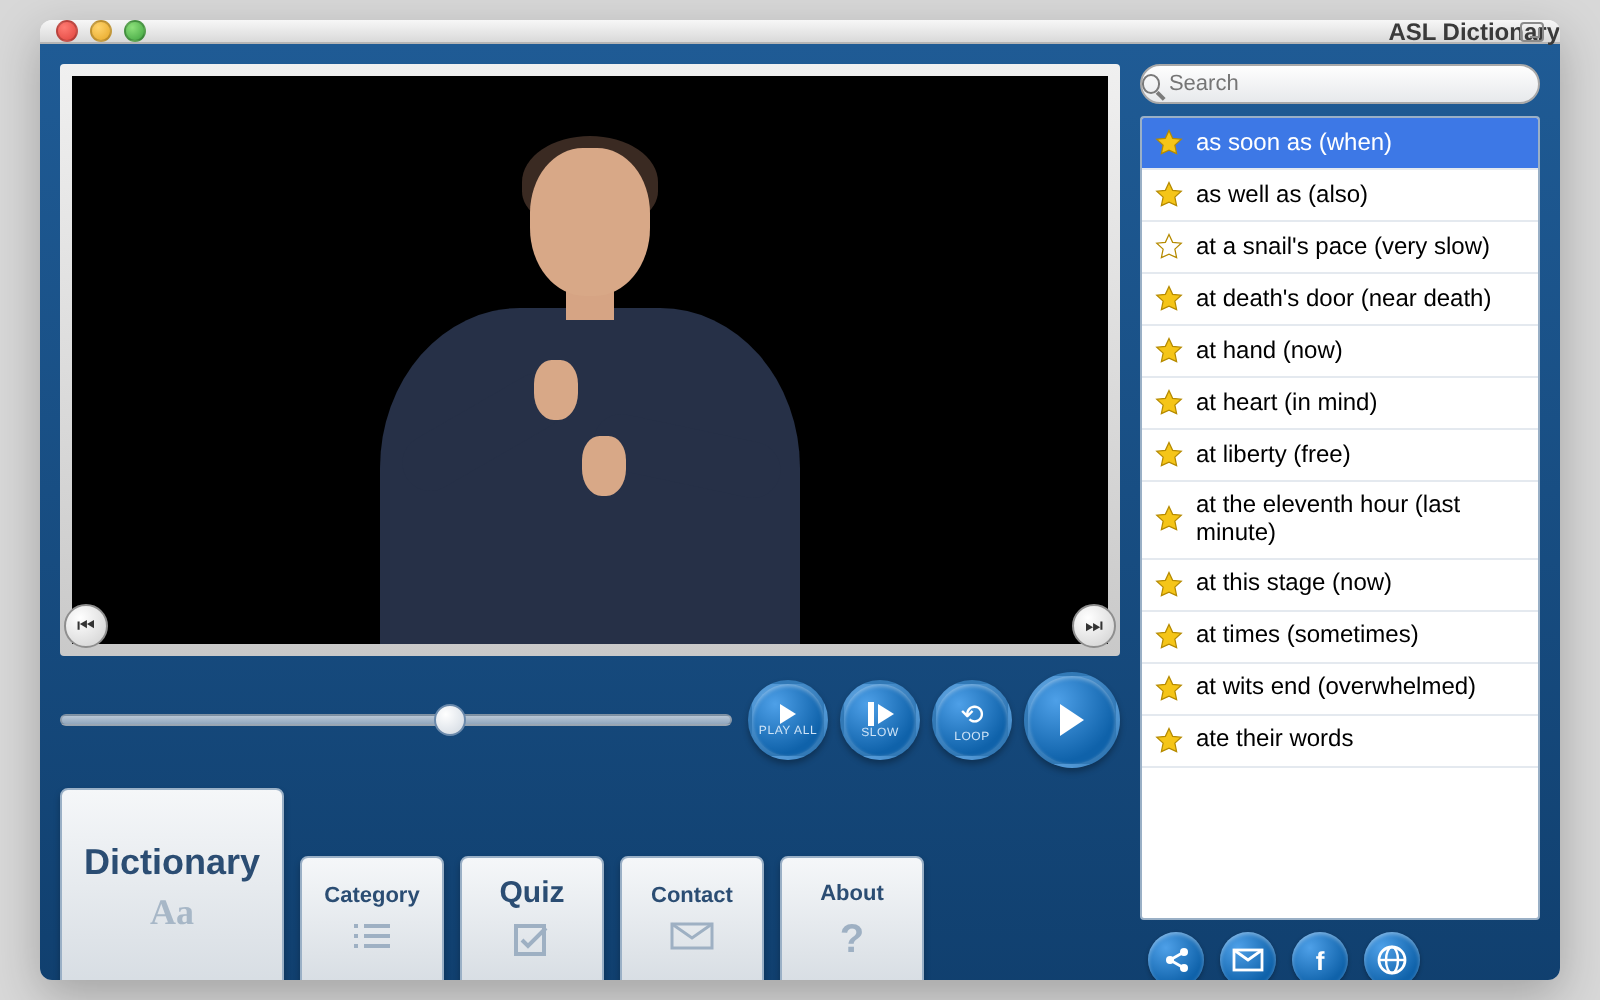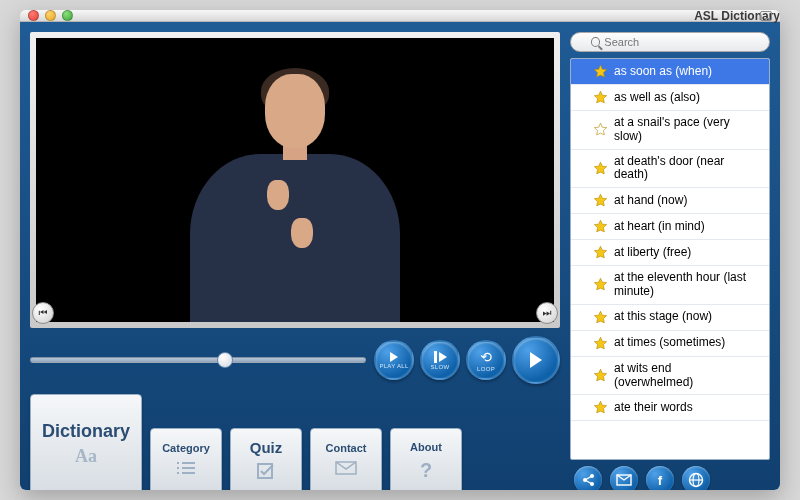--- a/index.html
+++ b/index.html
@@ -182,41 +182,41 @@
   .card .sub { font-size: 18px; color: #a7b7c7; font-weight: bold; margin-top: 4px; font-family: Georgia, serif; }
   .card.sm .ico { margin-top: 6px; color:#9eb0c3; }
 
   
   .search-wrap {
     background: linear-gradient(#fefefe,#e7e9ec);
     border: 1px solid #a9a9a9;
     border-radius: 12px;
     height: 20px;
     display: flex; align-items: center;
-    padding: 0 20px;
+    padding: 0 0;
     gap: 4px;
   }
   .search-wrap input {
     border: none; outline: none; background: transparent;
     font-size: 11px; color: #555; width: 100%;
   }
   .mag { width: 10px; height: 10px; border: 1.5px solid #7a7a7a; border-radius: 50%; position: relative; }
   .mag::after { content:""; position:absolute; width:5px; height:1.5px; background:#7a7a7a; bottom:-2px; right:-4px; transform:rotate(45deg); }
 
   .word-list {
     flex: 1;
     background: #fff;
     border: 1px solid #9ab0c6;
     border-radius: 2px;
     overflow-y: auto;
     font-size: 12px;
   }
   .word-item {
     display: flex; align-items: center; gap: 6px;
-    padding: 5px 22px;
+    padding: 5px 6px;
     border-bottom: 1px solid #e4e9ef;
     cursor: pointer;
     line-height: 1.15;
   }
   .word-item.selected { background: #3d78e6; color: #fff; }
   .star-icon { flex-shrink: 0; width: 15px; height: 15px; }
   .star-icon svg { width: 15px; height: 15px; display:block; }
   .word-text { flex: 1; }
 
   .share-row { display: flex; gap: 8px; justify-content: flex-start; padding-left: 4px; }

